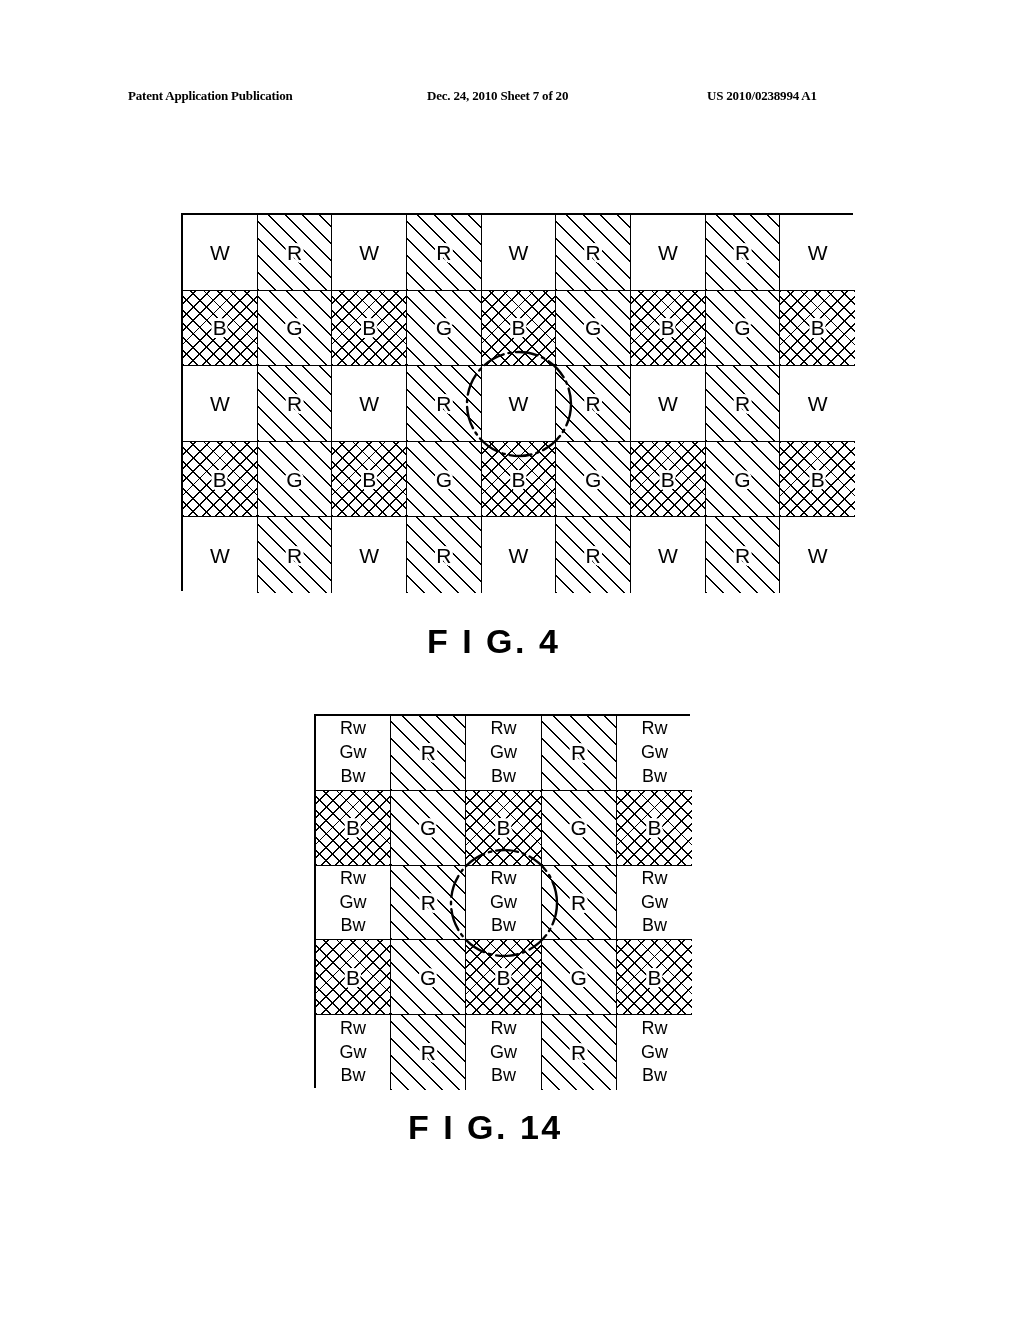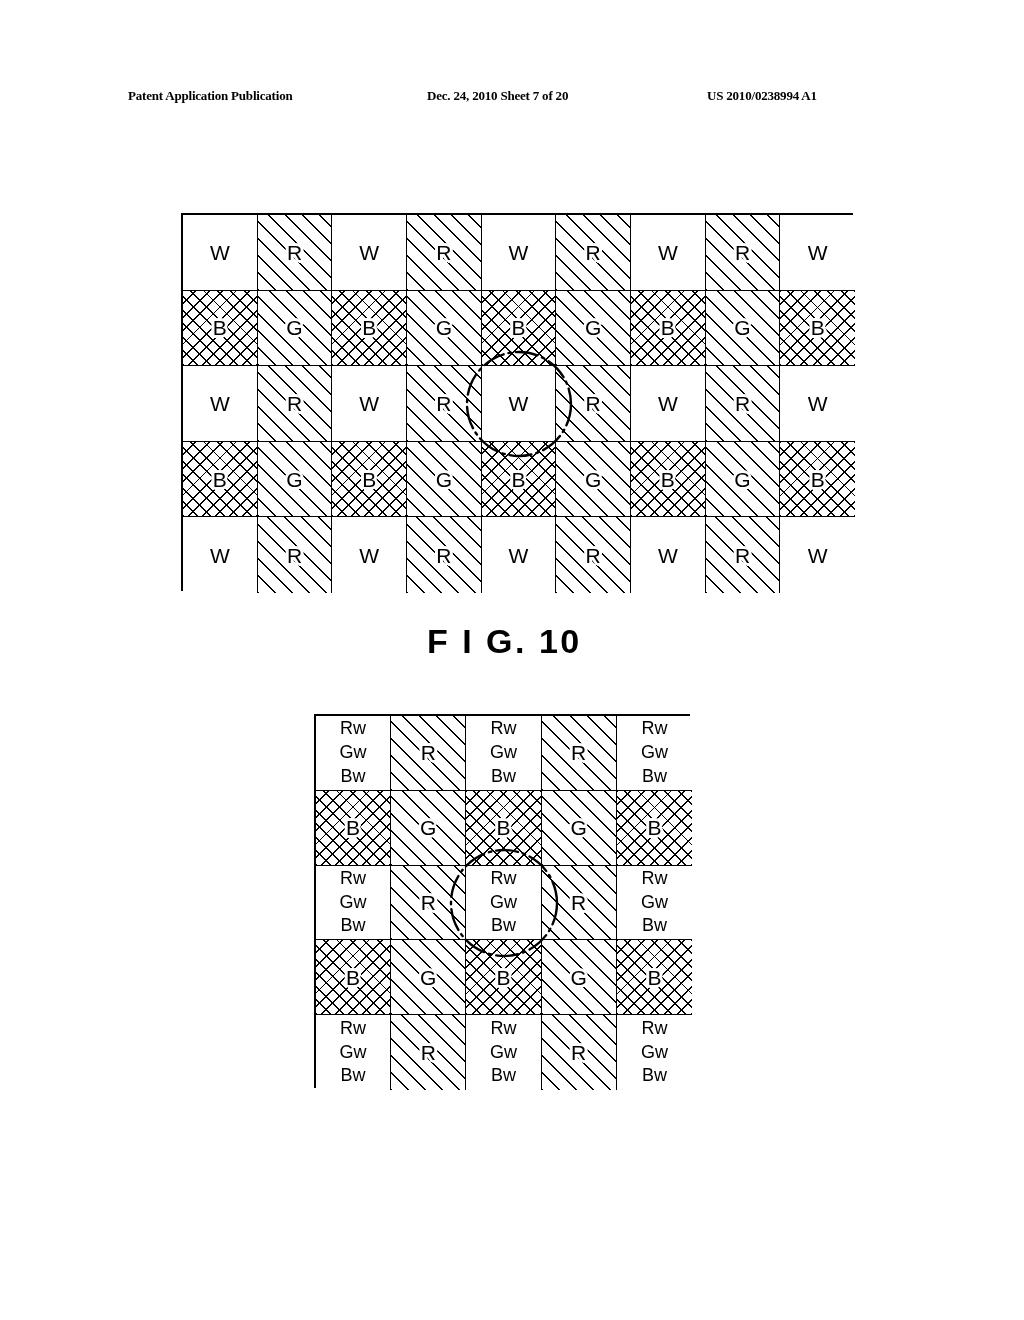--- a/index.html
+++ b/index.html
@@ -275,21 +275,21 @@
         <div class="glyph">R</div>
       </div>
       <div class="cell  last-col last-row" style="left: 597.333px; top: 302.4px; width: 74.6667px; height: 75.6px;">
         <div class="glyph">W</div>
       </div>
       <svg class="highlight-circle" width="116" height="116" style="left: 278px; top: 131px;">
         <circle cx="58" cy="58" r="52" fill="none" stroke="#000" stroke-width="2.4" stroke-dasharray="22 5 2.5 5" stroke-linecap="round"></circle>
       </svg>
     </div>
 
-  <div class="fig-caption" id="fig13-caption" style="left:427px; top:622px;">F I G. 10</div>
+  <div class="fig-caption" id="fig13-caption" style="left:427px; top:622px;">F I G. 4</div>
 </div>
 
 <div class="figure-block" id="fig14-block" style="left:4px; top:0; width:1024px; height:1200px;padding-left:36px;">
 
   <div class="grid" id="fig14-grid" style="left:310px; top:714px; width:372px; height:370px;">
       <div class="cell " style="left: 0px; top: 0px; width: 75.2px; height: 74.8px;">
         <div class="glyph multi">
           <span>Rw</span>
           <span>Gw</span>
           <span>Bw</span>
@@ -397,13 +397,14 @@
           <span>Rw</span>
           <span>Gw</span>
           <span>Bw</span>
         </div>
       </div>
       <svg class="highlight-circle" width="118" height="118" style="left: 129px; top: 128px;">
         <circle cx="59" cy="59" r="53" fill="none" stroke="#000" stroke-width="2.4" stroke-dasharray="22 5 2.5 5" stroke-linecap="round"></circle>
       </svg>
     </div>
 
+  <div class="fig-caption" id="fig14-caption" style="left:404px; top:1108px;">F I G. 14</div>
 </div>
 
 </body></html>

